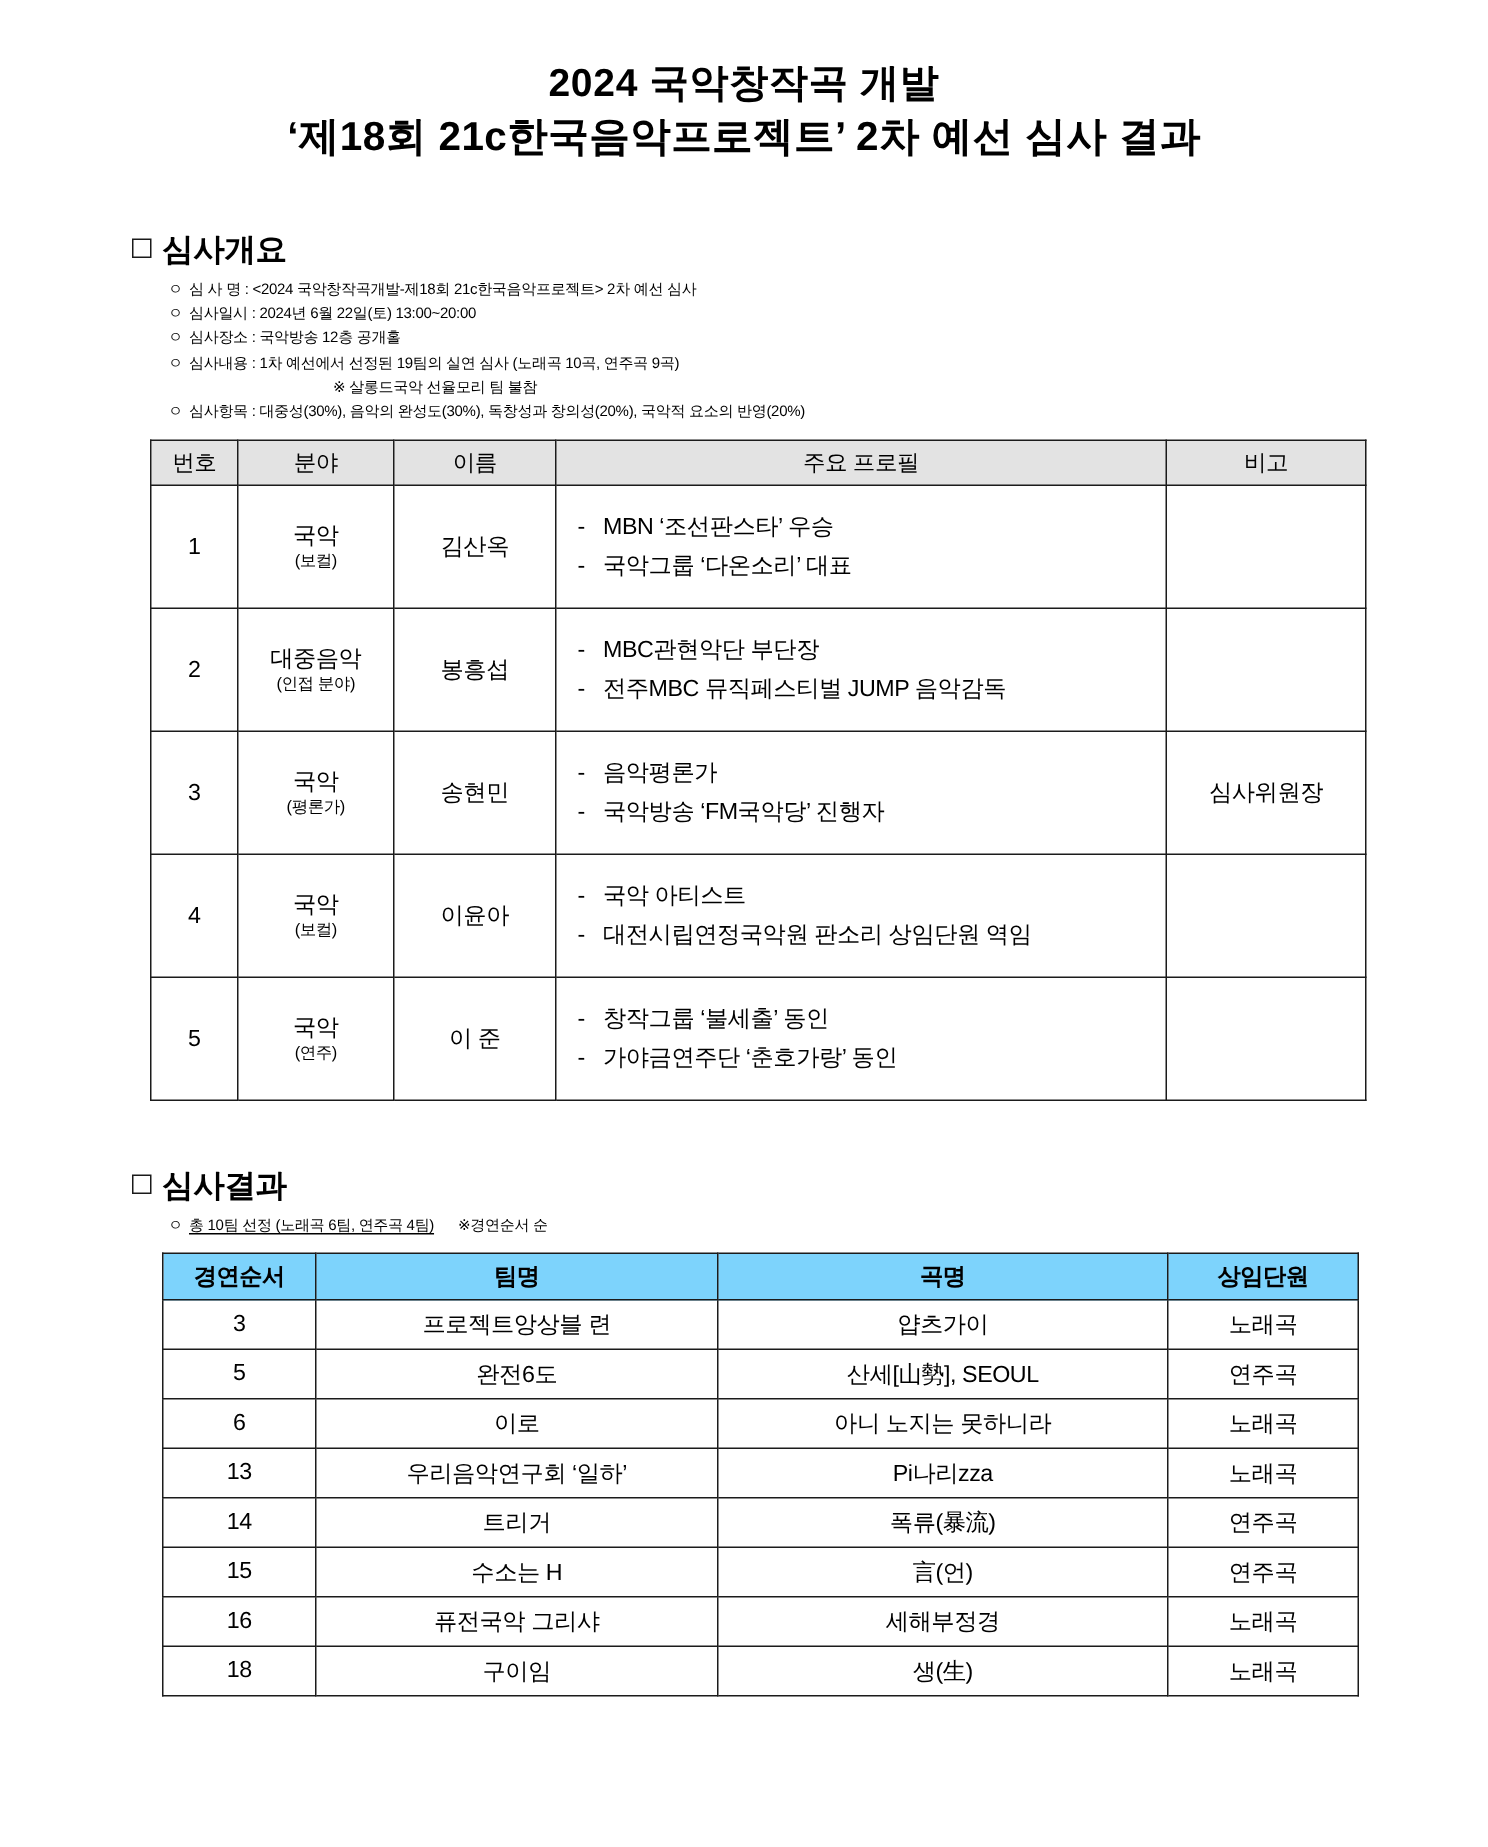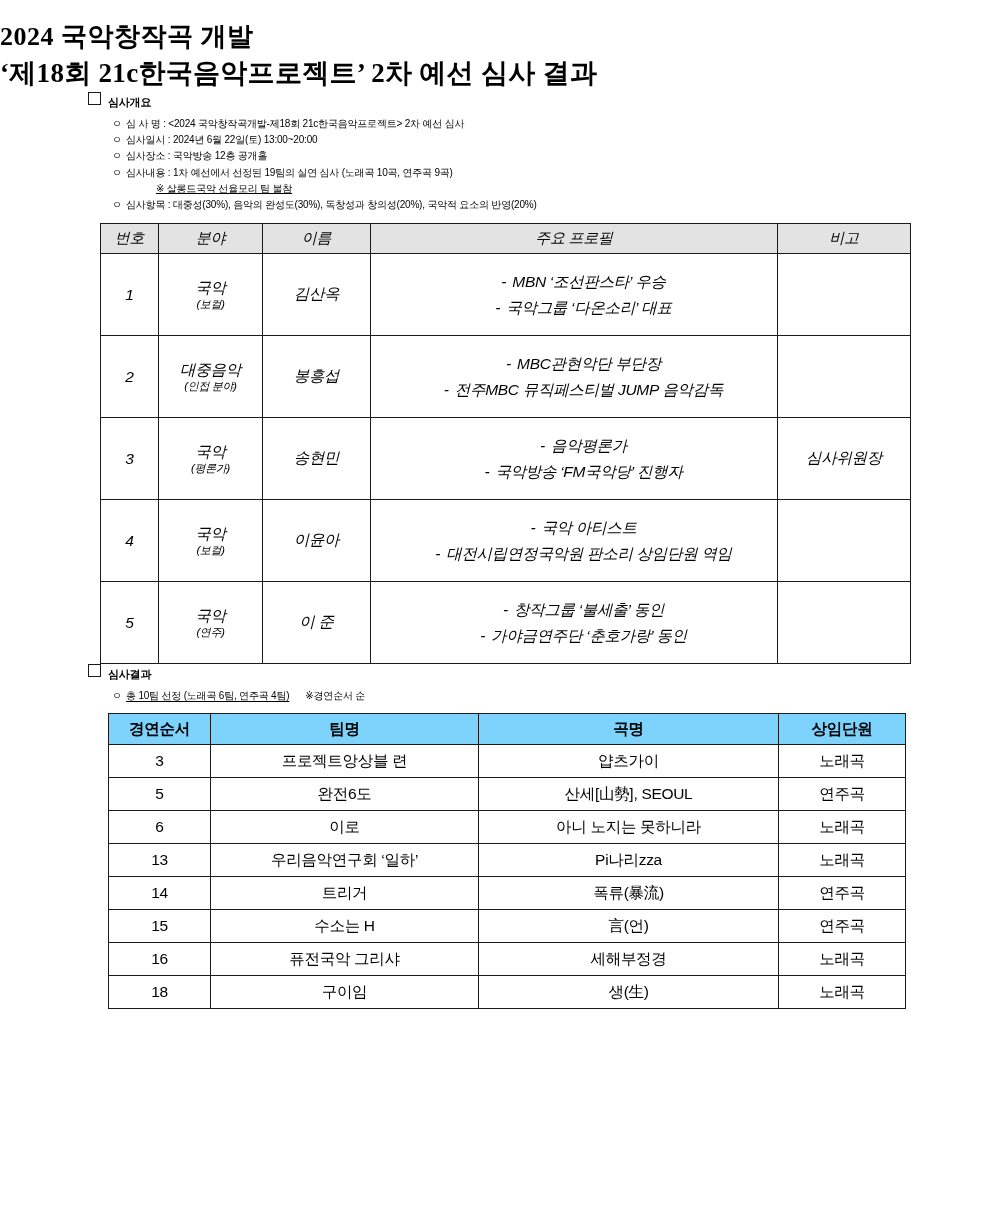--- a/index.html
+++ b/index.html
@@ -12,23 +12,22 @@
     height: 1231px;
     font-family: "Liberation Sans", "DejaVu Sans", sans-serif;
     color: #000000;
     position: relative;
     overflow: hidden;
     -webkit-font-smoothing: antialiased;
   }
 
   
   .title-block {
-    text-align: left;
-    padding-top: 20px;
-    font-family: Liberation Serif, serif;
+    text-align: center;
+    padding-top: 38px;
   }
   .title-line1 {
     font-size: 26px;
     font-weight: bold;
     letter-spacing: 0.5px;
     line-height: 1.32;
   }
   .title-line2 {
     font-size: 27px;
     font-weight: bold;
@@ -36,22 +35,23 @@
     line-height: 1.32;
     margin-top: 2px;
   }
 
   
   .section {
     margin-left: 88px;
     margin-right: 60px;
   }
   .section-head {
-    font-size: 11px;
+    font-size: 21px;
     font-weight: bold;
+    margin-top: 42px;
     margin-bottom: 6px;
     letter-spacing: -0.2px;
   }
   .section-head .box-marker {
     display: inline-block;
     width: 11px;
     height: 11px;
     border: 1.4px solid #1a1a1a;
     margin-right: 7px;
     vertical-align: 1px;
@@ -63,22 +63,21 @@
     font-size: 10px;
     line-height: 1.62;
     white-space: nowrap;
     letter-spacing: -0.2px;
   }
   .bullet-mark {
     display: inline-block;
     width: 14px;
   }
   .bullet-row.indent-note {
-    margin-left: 44px;
-    text-decoration: underline;
+    margin-left: 110px;
   }
   .underline-text {
     text-decoration: underline;
     text-underline-offset: 2px;
   }
   .note-gap { display: inline-block; width: 16px; }
 
   
   table {
     border-collapse: collapse;
@@ -86,40 +85,40 @@
   }
   table td, table th {
     border: 1.1px solid #1b1b1b;
     text-align: center;
     vertical-align: middle;
     font-weight: normal;
     letter-spacing: -0.3px;
   }
 
   
-  .judges-wrap { margin-left: 100px; margin-top: 10px; font-style: italic; }
+  .judges-wrap { margin-left: 100px; margin-top: 10px; }
   table.judges { width: 810px; }
   table.judges thead th {
     background: #e3e3e3;
     height: 27px;
     font-size: 15px;
   }
   table.judges tbody td {
     height: 79px;
     font-size: 15.5px;
   }
   .c-no    { width: 58px; }
   .c-field { width: 104px; }
   .c-name  { width: 108px; }
   .c-prof  { width: 407px; }
   .c-note  { width: 133px; }
   .field-main { line-height: 1.28; }
   .field-sub  { font-size: 11px; line-height: 1.28; }
   td.prof-cell {
-    text-align: center;
+    text-align: left;
     padding-left: 14px;
   }
   .prof-line {
     font-size: 15.5px;
     line-height: 1.62;
     white-space: nowrap;
   }
   .prof-dash { display: inline-block; width: 17px; }
 
   

